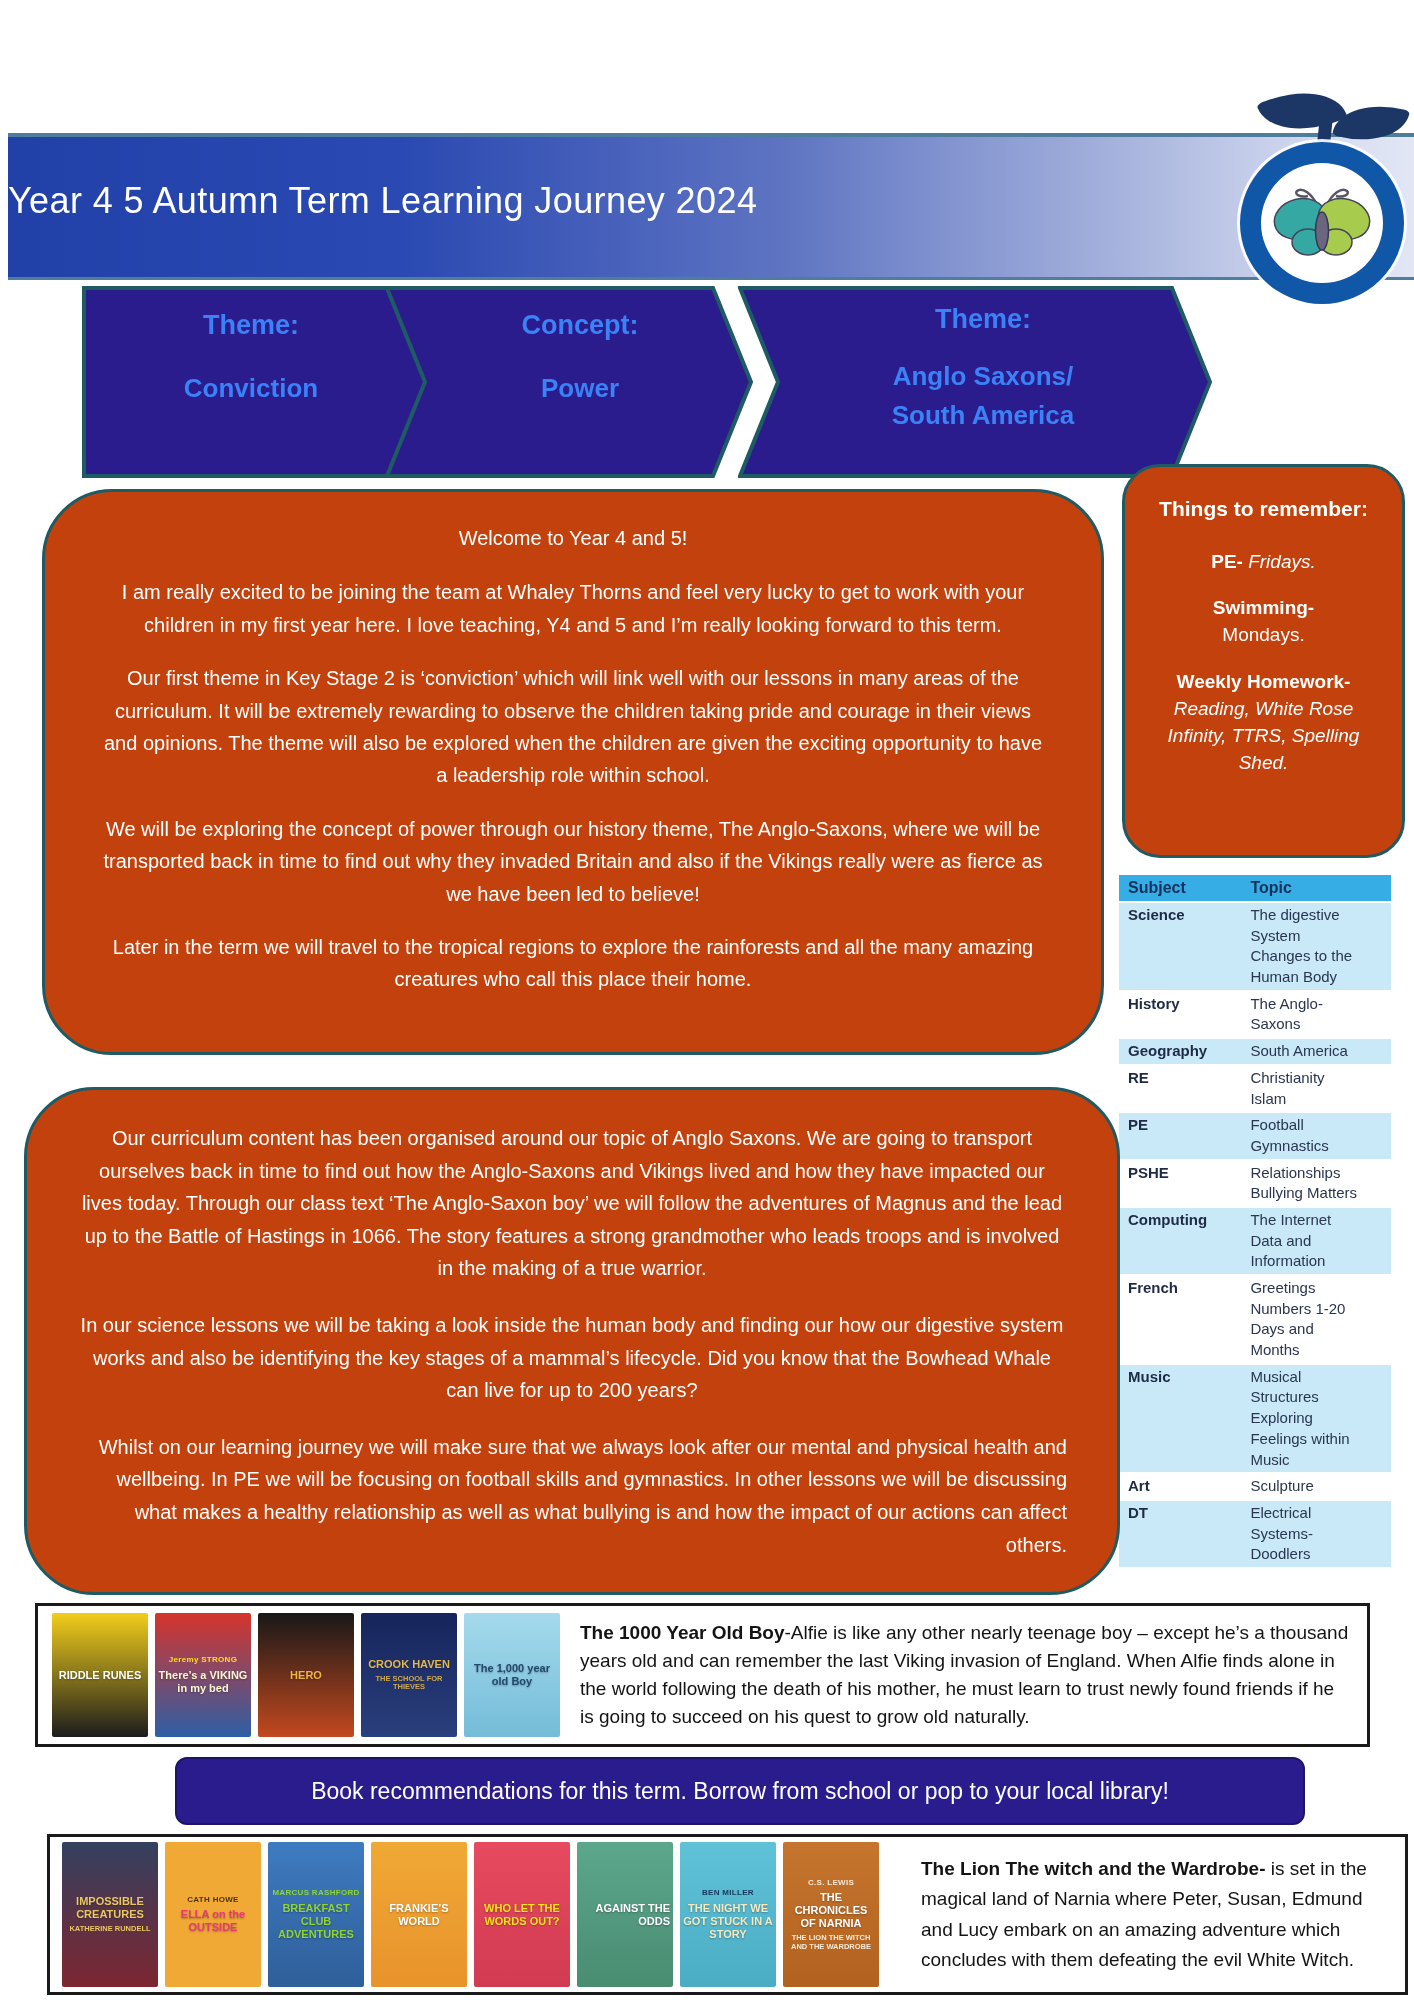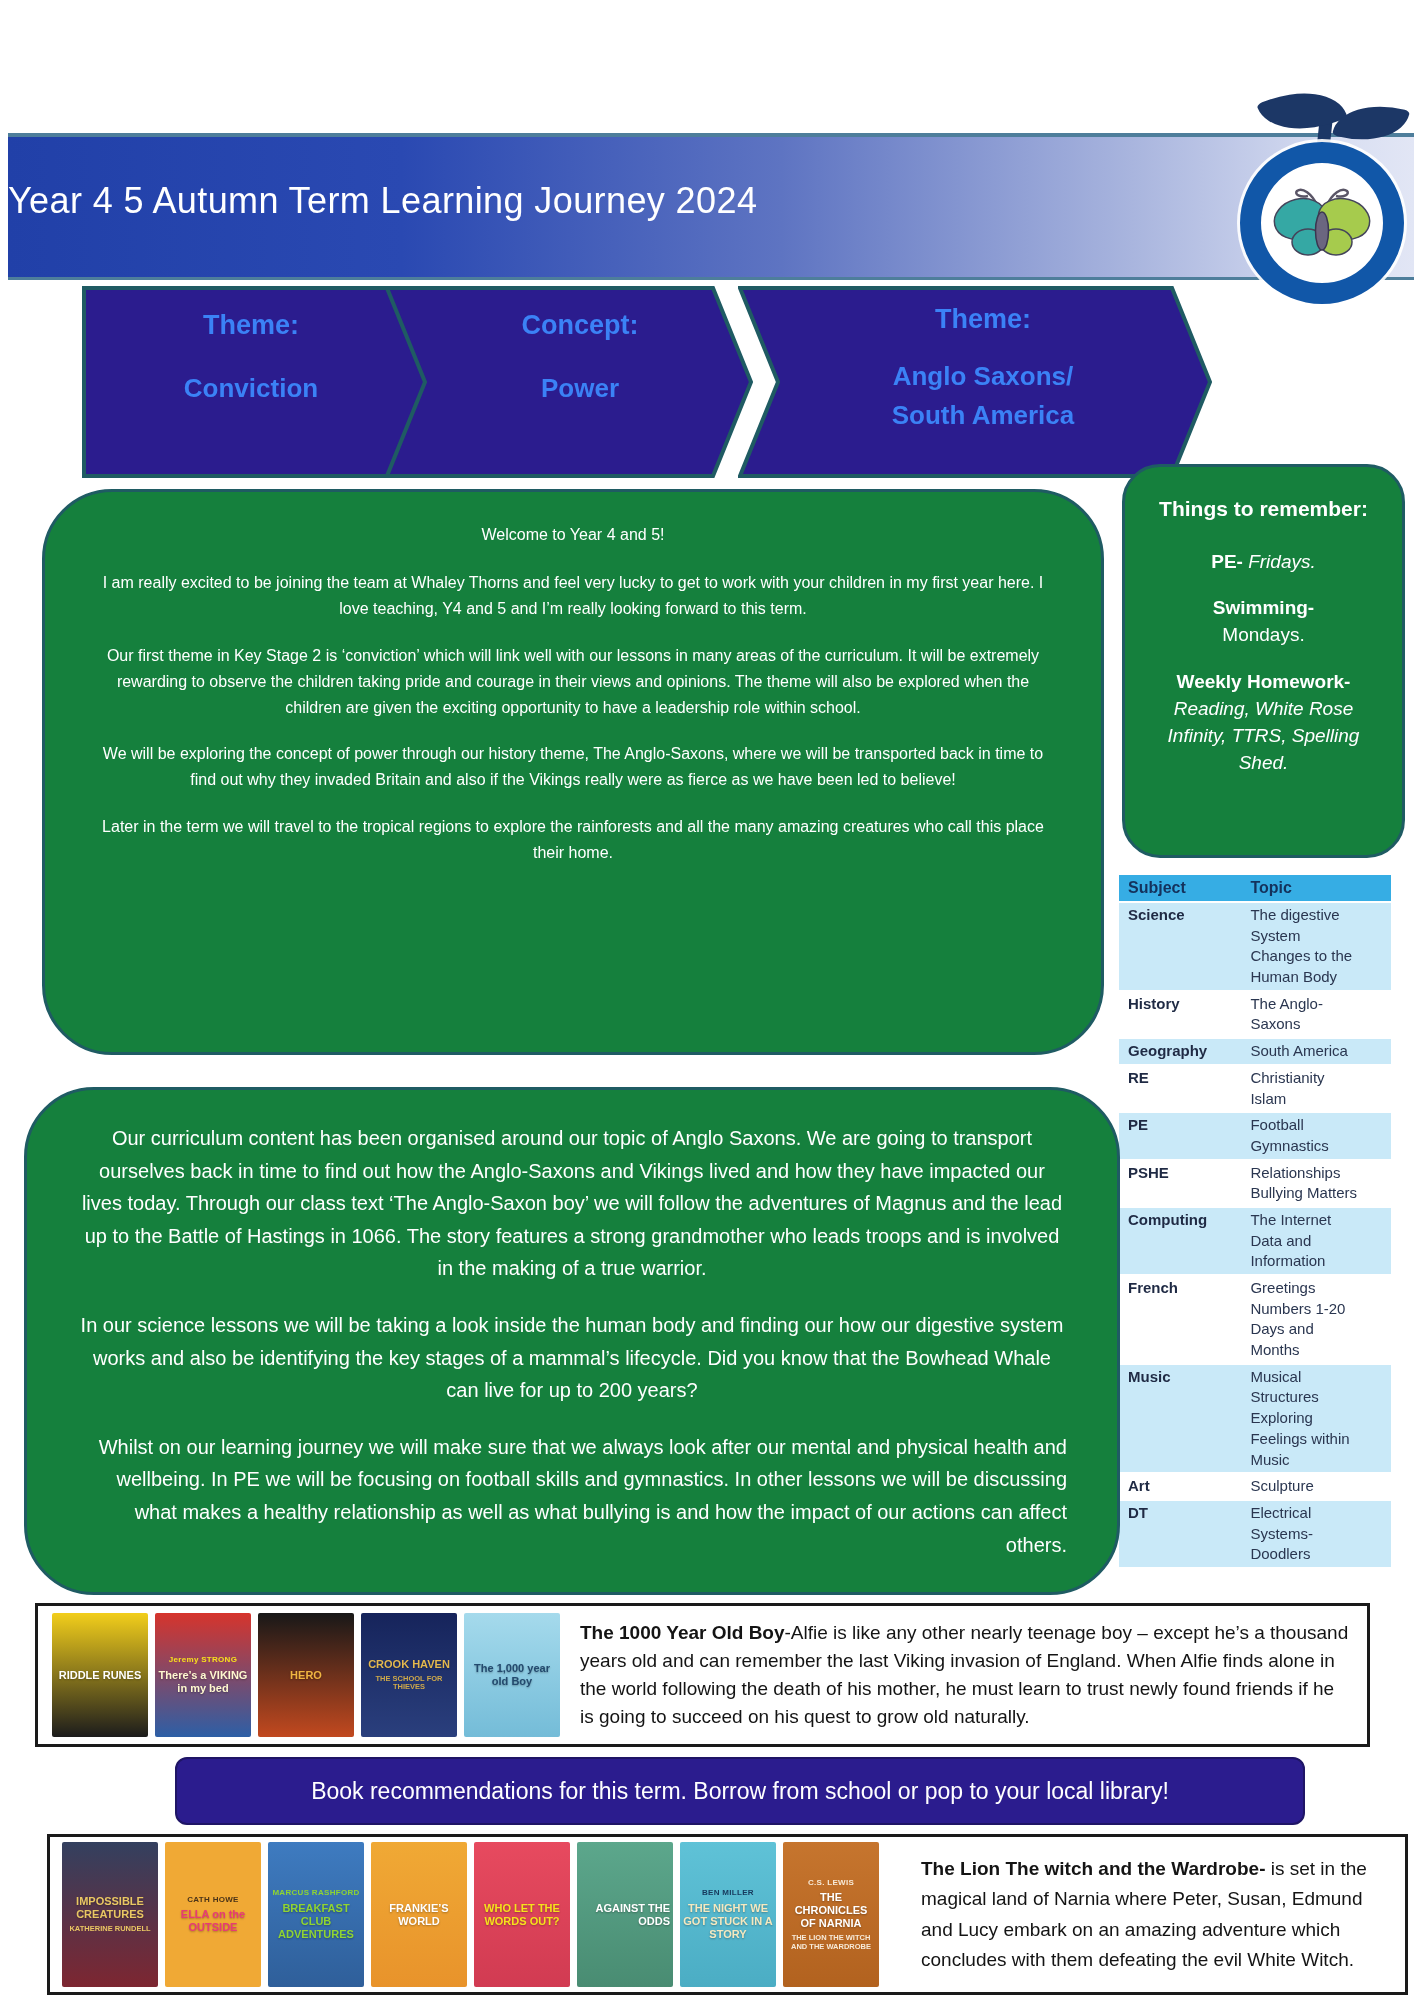--- a/index.html
+++ b/index.html
@@ -25,23 +25,23 @@
   .logo-butterfly{position:absolute;left:1268px;top:179px;z-index:7;}
 
   
   .chevron{position:absolute;top:286px;height:192px;z-index:2;}
   .chevron svg{position:absolute;left:0;top:0;}
   .chev-text{position:relative;z-index:2;text-align:center;color:#3b82f6;font-weight:700;}
   .chev-label{font-size:27px;}
   .chev-line{font-size:26px;}
 
   
-  .bubble{position:absolute;background:#15803d;border:3px solid #1F5B63;color:#ffffff;box-sizing:border-box;z-index:2;}
+  .bubble{position:absolute;background:#c2410c;border:3px solid #1F5B63;color:#ffffff;box-sizing:border-box;z-index:2;}
   #welcome-box{left:42px;top:489px;width:1062px;height:566px;border-radius:70px;
-    padding:30px 52px 20px;font-size:16px;line-height:1.62;text-align:center;}
+    padding:30px 52px 20px;font-size:20px;line-height:1.62;text-align:center;}
   #welcome-box .box-heading{margin:0 0 22px;}
   #welcome-box p{margin:0 0 21px;}
   #reminders{left:1122px;top:464px;width:283px;height:394px;border-radius:38px;
     padding:26px 18px;text-align:center;font-size:19px;line-height:1.42;}
   .rem-title{font-weight:700;font-size:21px;line-height:1.5;margin-bottom:24px;}
   .rem-item{margin-bottom:20px;white-space:pre-line;}
   .rem-item b{font-weight:700;}
   #curriculum-box{left:24px;top:1087px;width:1096px;height:508px;border-radius:70px;
     padding:32px 50px;font-size:20px;line-height:1.63;text-align:center;}
   #curriculum-box p{margin:0 0 24px;}

